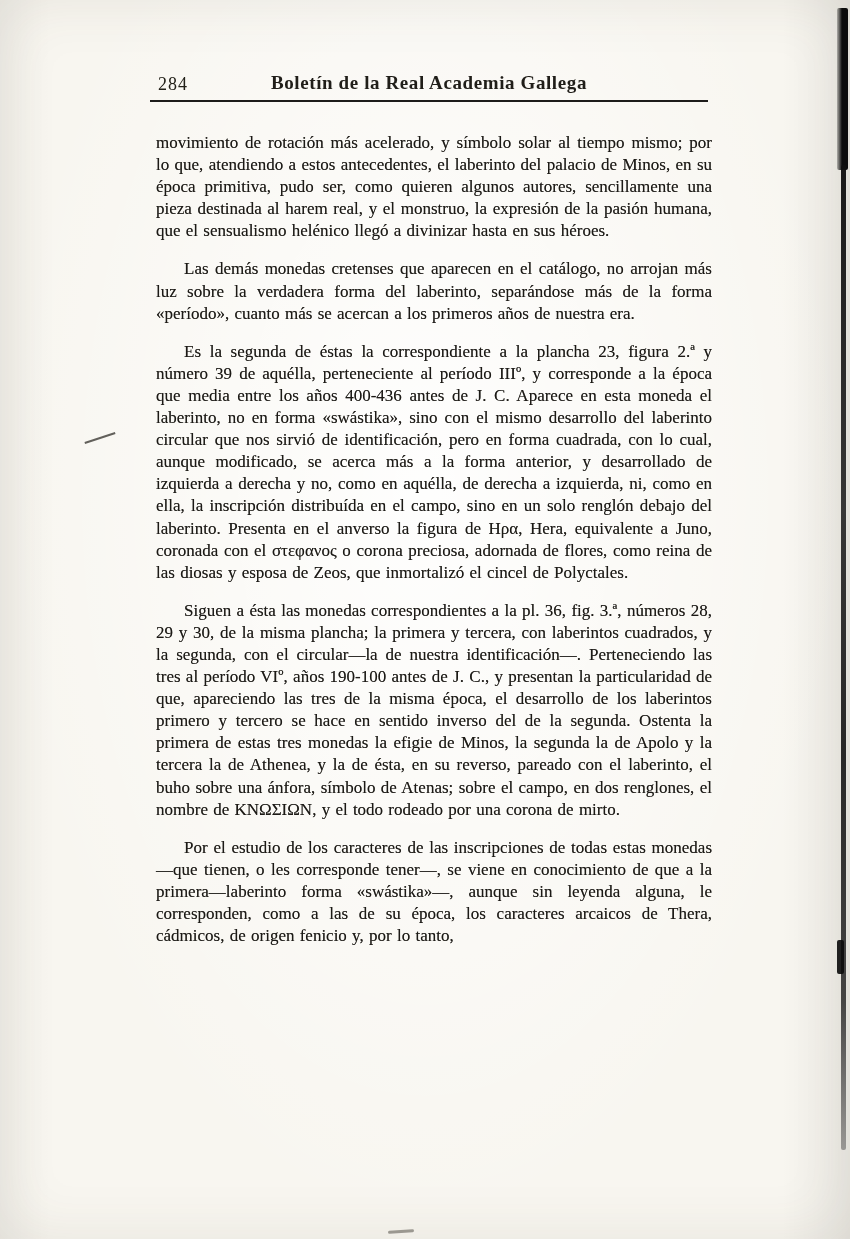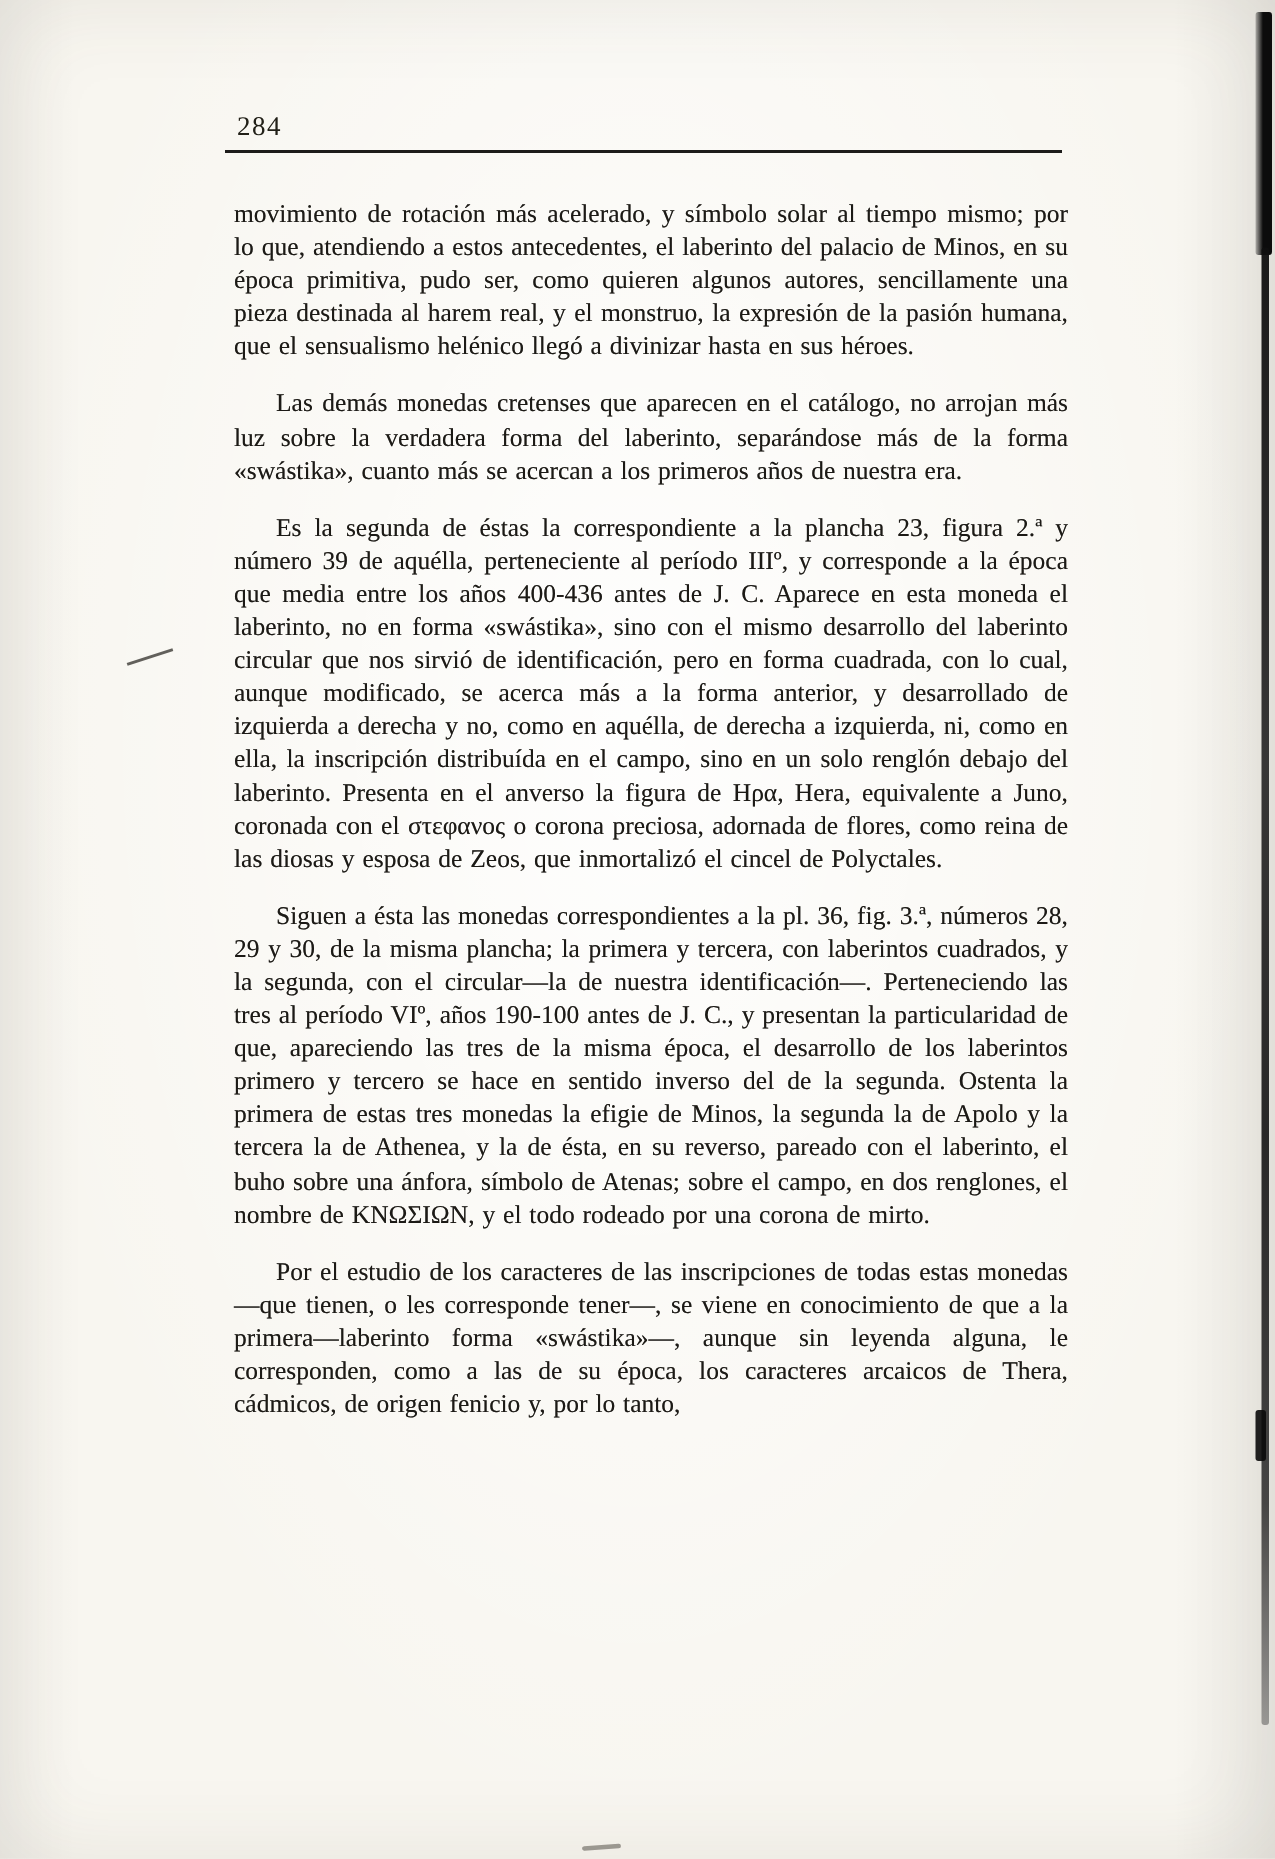--- a/index.html
+++ b/index.html
@@ -129,25 +129,26 @@
     transform: rotate(-4deg);
   }
 </style>
 </head>
 <body>
 
 <div class="page">
 
   <div class="header">
     <span class="page-number">284</span>
+    <span class="header-title">Boletín de la Real Academia Gallega</span>
   </div>
 
   <div class="text-block">
     <p class="no-indent">movimiento de rotación más acelerado, y símbolo solar al tiempo mismo; por lo que, atendiendo a estos antecedentes, el laberinto del palacio de Minos, en su época primitiva, pudo ser, como quieren algunos autores, sencillamente una pieza destinada al harem real, y el monstruo, la expresión de la pasión humana, que el sensualismo helénico llegó a divinizar hasta en sus héroes.</p>
-    <p>Las demás monedas cretenses que aparecen en el catálogo, no arrojan más luz sobre la verdadera forma del laberinto, separándose más de la forma «swástika», cuanto más se acercan a los primeros años de nuestra era.</p>
+    <p>Las demás monedas cretenses que aparecen en el catálogo, no arrojan más luz sobre la verdadera forma del laberinto, separándose más de la forma «período», cuanto más se acercan a los primeros años de nuestra era.</p>
     <p>Es la segunda de éstas la correspondiente a la plancha 23, figura 2.ª y número 39 de aquélla, perteneciente al período IIIº, y corresponde a la época que media entre los años 400-436 antes de J. C. Aparece en esta moneda el laberinto, no en forma «swástika», sino con el mismo desarrollo del laberinto circular que nos sirvió de identificación, pero en forma cuadrada, con lo cual, aunque modificado, se acerca más a la forma anterior, y desarrollado de izquierda a derecha y no, como en aquélla, de derecha a izquierda, ni, como en ella, la inscripción distribuída en el campo, sino en un solo renglón debajo del laberinto. Presenta en el anverso la figura de Ηρα, Hera, equivalente a Juno, coronada con el στεφανος o corona preciosa, adornada de flores, como reina de las diosas y esposa de Zeos, que inmortalizó el cincel de Polyctales.</p>
     <p>Siguen a ésta las monedas correspondientes a la pl. 36, fig. 3.ª, números 28, 29 y 30, de la misma plancha; la primera y tercera, con laberintos cuadrados, y la segunda, con el circular—la de nuestra identificación—. Perteneciendo las tres al período VIº, años 190-100 antes de J. C., y presentan la particularidad de que, apareciendo las tres de la misma época, el desarrollo de los laberintos primero y tercero se hace en sentido inverso del de la segunda. Ostenta la primera de estas tres monedas la efigie de Minos, la segunda la de Apolo y la tercera la de Athenea, y la de ésta, en su reverso, pareado con el laberinto, el buho sobre una ánfora, símbolo de Atenas; sobre el campo, en dos renglones, el nombre de ΚΝΩΣΙΩΝ, y el todo rodeado por una corona de mirto.</p>
     <p>Por el estudio de los caracteres de las inscripciones de todas estas monedas—que tienen, o les corresponde tener—, se viene en conocimiento de que a la primera—laberinto forma «swástika»—, aunque sin leyenda alguna, le corresponden, como a las de su época, los caracteres arcaicos de Thera, cádmicos, de origen fenicio y, por lo tanto,</p>
   </div>
 
   <div class="binding-shadow-thick"></div>
   <div class="binding-shadow-line"></div>
   <div class="binding-blob"></div>
   <div class="stray-pen-mark"></div>
   <div class="bottom-smudge"></div>

